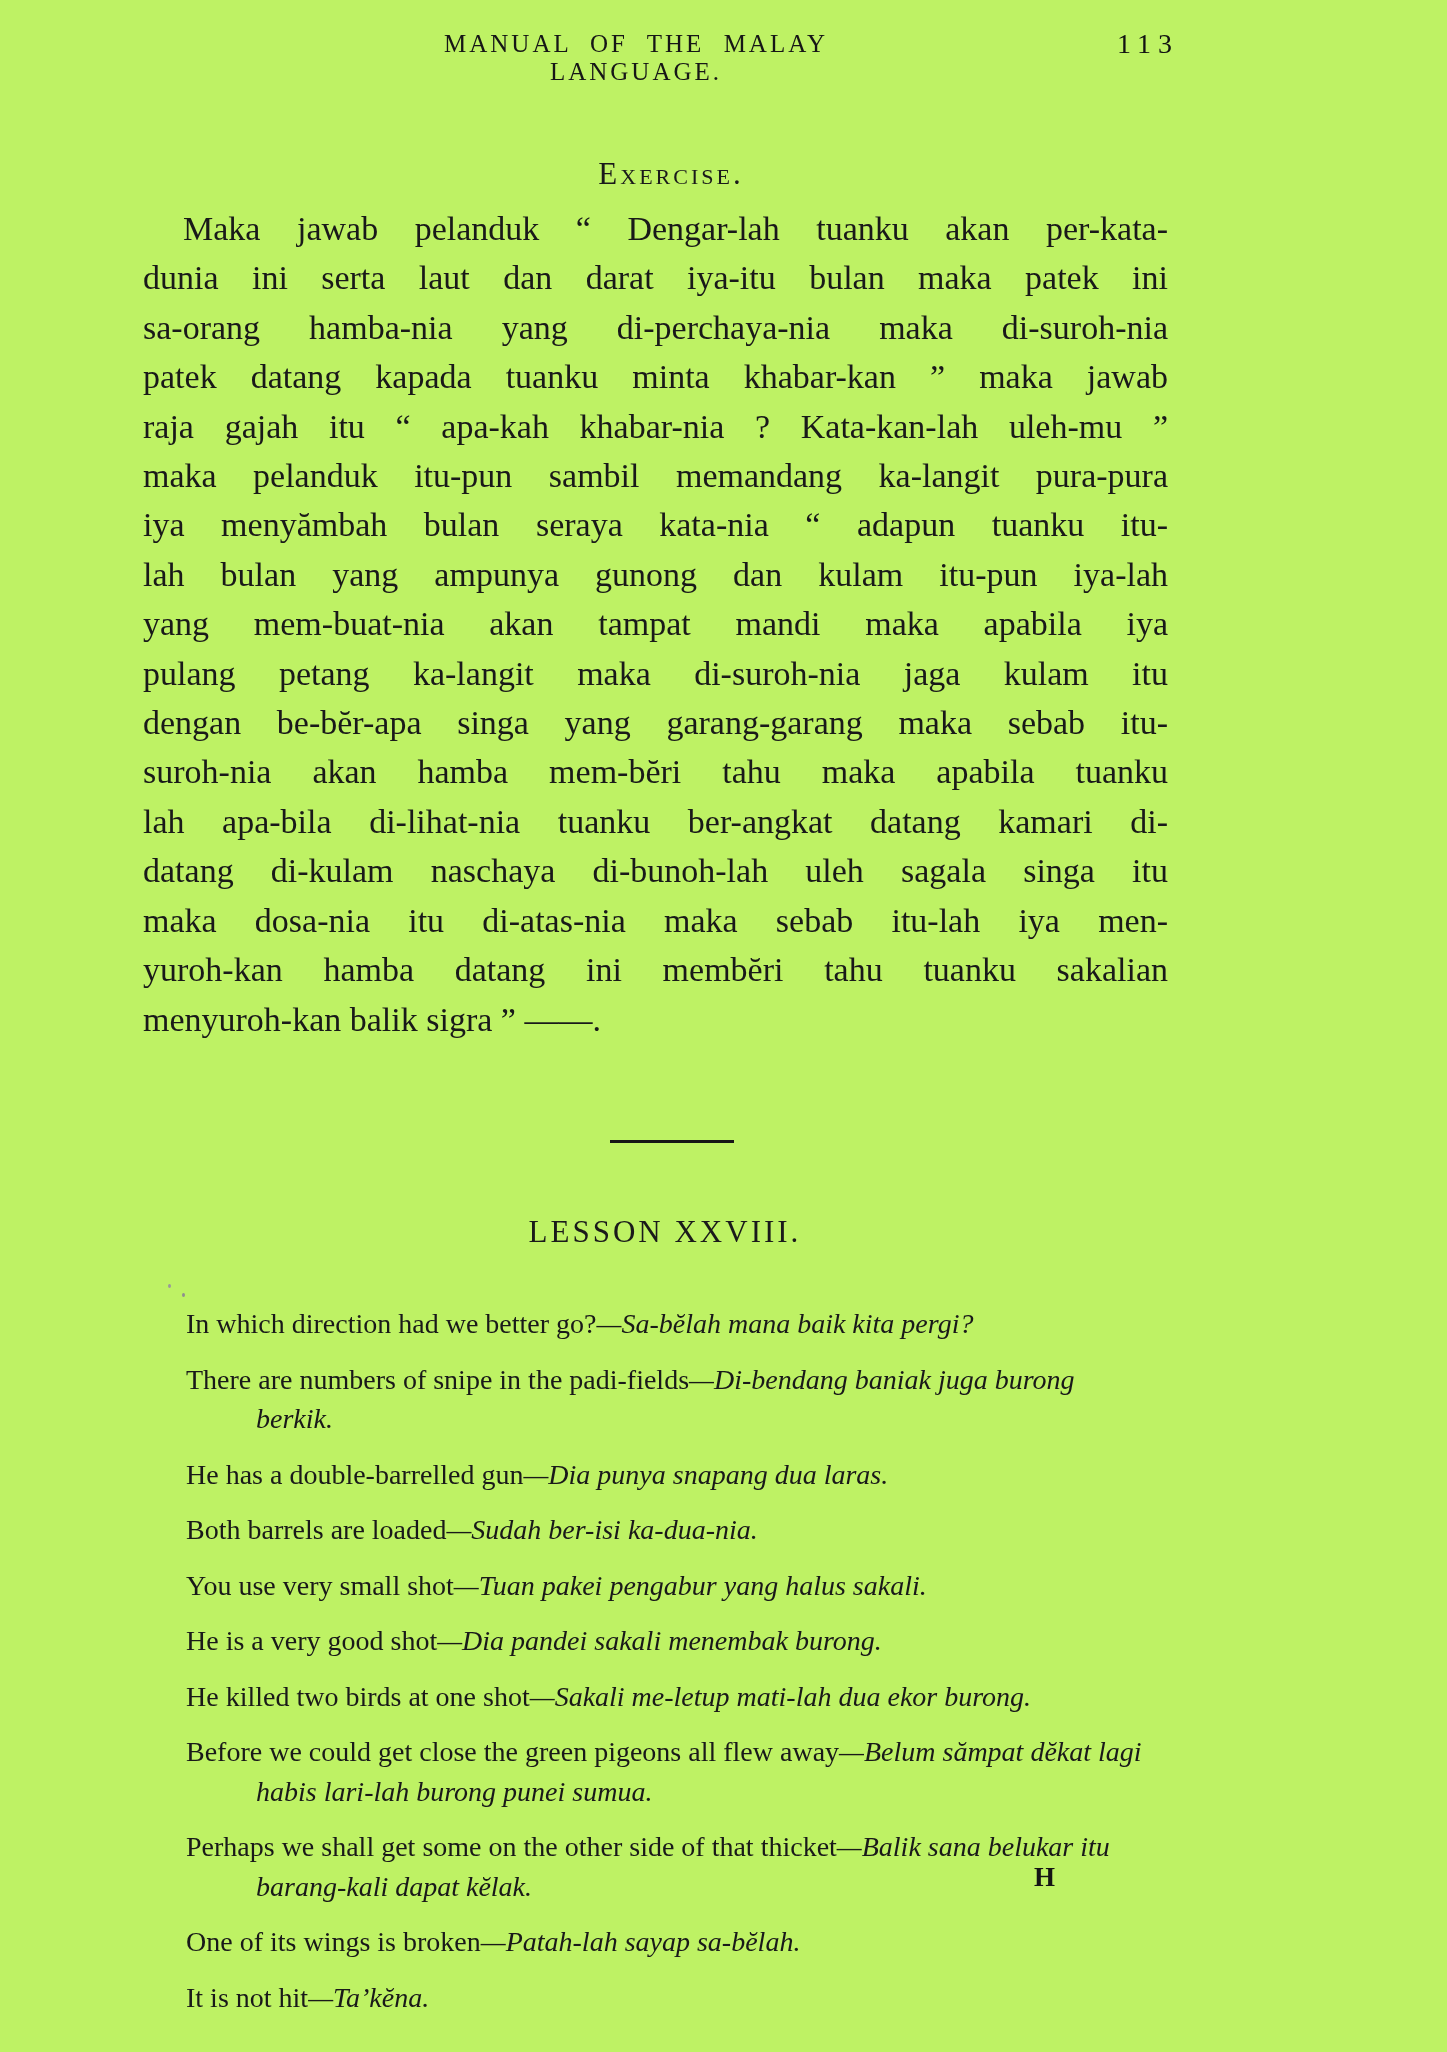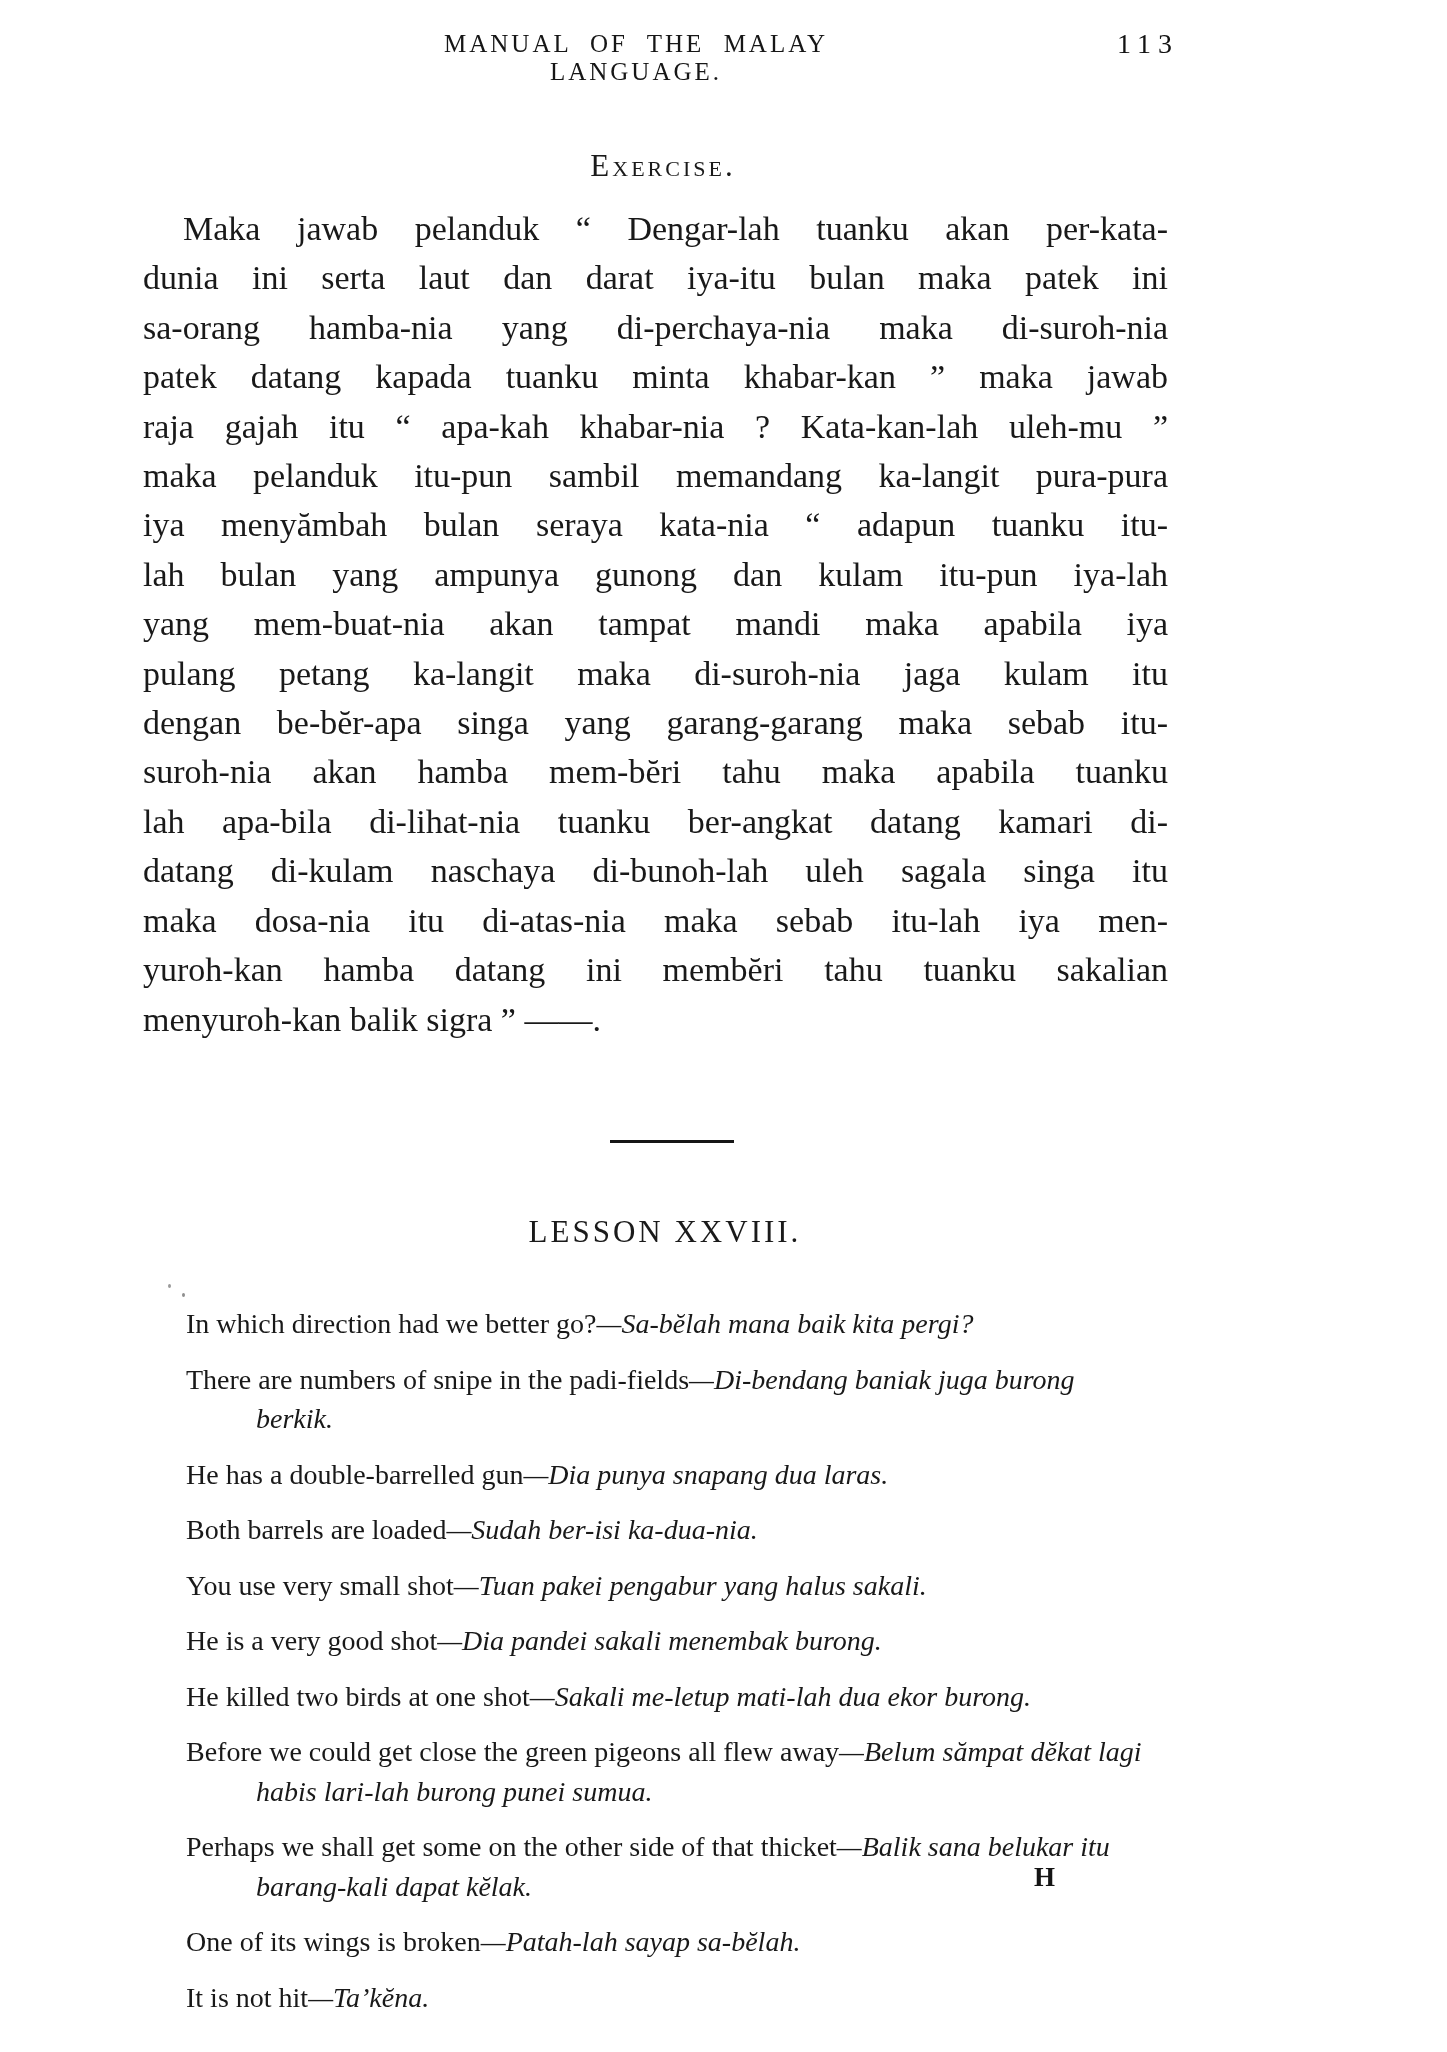--- a/index.html
+++ b/index.html
@@ -1,32 +1,32 @@
 <!DOCTYPE html>
 <html><head>
 <meta charset="utf-8">
 <style>
   html,body { margin:0; padding:0; background:#e8e8e8; }
   .page {
     position:relative; width:1447px; height:2052px; margin:0 auto;
-    background:#ffffff; color:#1b1b1b;
+    background:#bef264; color:#1b1b1b;
     font-family:"Liberation Serif", "DejaVu Serif", serif;
     overflow:hidden;
   }
   .running-title {
     position:absolute; top:30px; left:350px; width:572px;
     text-align:center; font-size:25px; letter-spacing:3px; word-spacing:10px;
     color:#161616;
   }
   .page-number {
     position:absolute; top:28px; left:1117px;
     font-size:28px; letter-spacing:7px; color:#121212;
   }
   .exercise-heading {
-    position:absolute; top:140px; left:135px; width:1040px; margin:8px;
+    position:absolute; top:140px; left:135px; width:1040px; margin:16px;
     text-align:center; font-weight:normal; font-variant:small-caps;
     font-size:31px; letter-spacing:3px; color:#1a1a1a;
   }
   .exercise-par {
     position:absolute; top:204px; left:143px; width:1025px;
     font-size:34px; line-height:49.4px; color:#191919;
   }
   .exline { text-align:justify; text-align-last:justify; }
   .exline:first-child { text-indent:40px; }
   .exline:last-child { text-align-last:left; }

